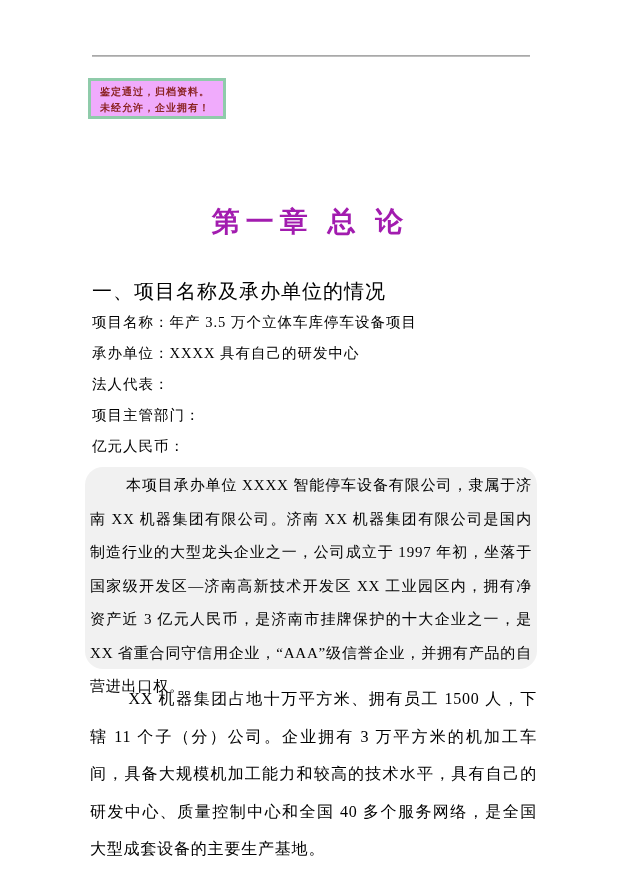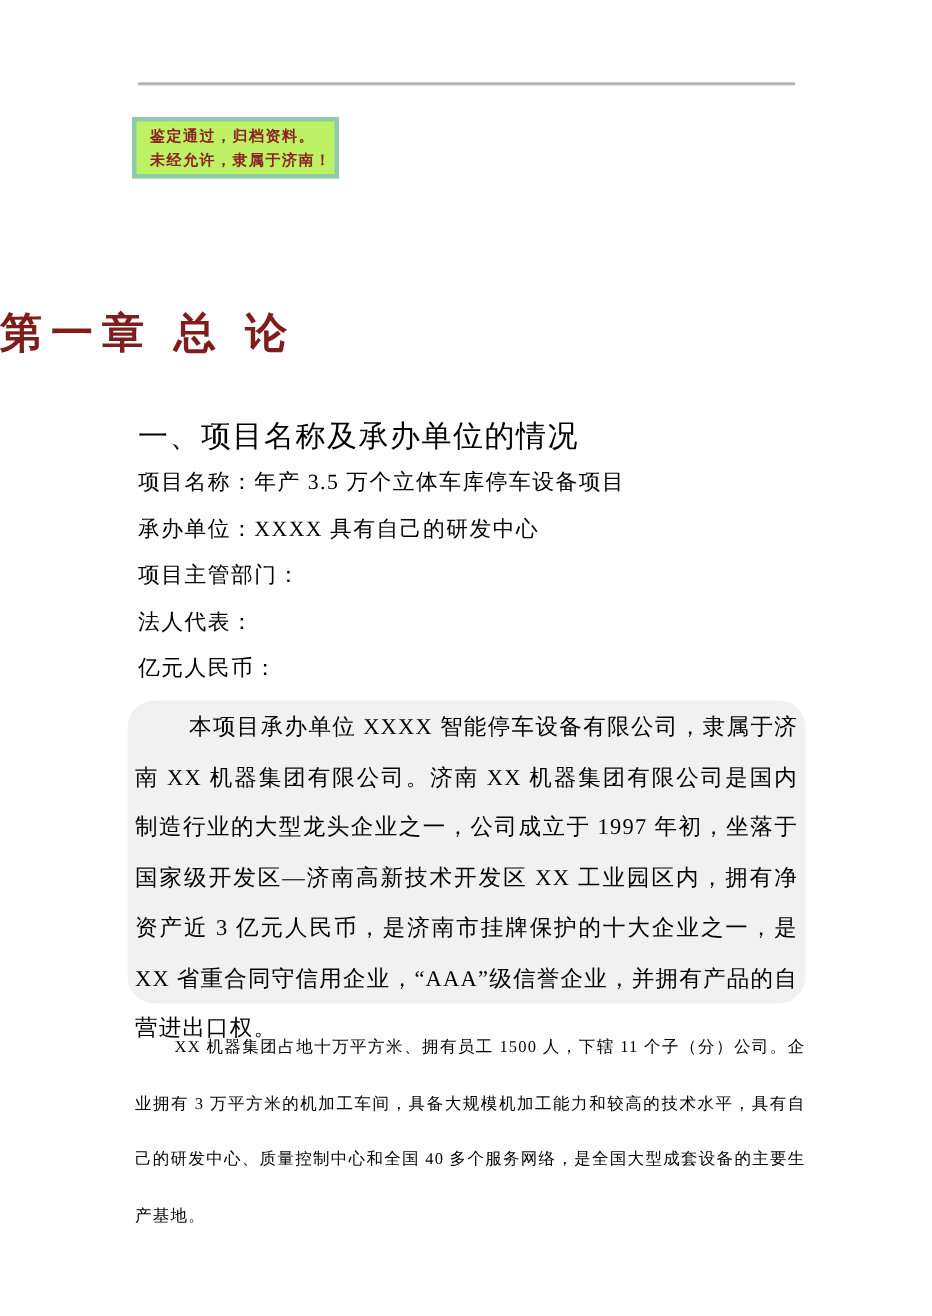--- a/index.html
+++ b/index.html
@@ -6,73 +6,73 @@
   html,body { width:621px; height:877px; background:#ffffff; overflow:hidden; }
   body { position:relative; font-family:"Liberation Serif","DejaVu Serif",serif; color:#000; }
 
   .top-rule {
     position:absolute; left:92px; top:55px; width:438px; height:2px;
     background:linear-gradient(#9e9e9e,#c9c9c9);
   }
 
   .stamp {
     position:absolute; left:88px; top:78px; width:138px; height:41px;
-    border:3px solid #8fcbaa; background:#bef264;
+    border:3px solid #8fcbaa; background:#f0abfc;
     padding:3px 4px 0 9px;
   }
   .stamp-line {
     font-family:"Liberation Sans","DejaVu Sans",sans-serif;
     font-size:10px; font-weight:bold; color:#8b2323;
     line-height:16px; white-space:nowrap; letter-spacing:1px;
   }
 
   .chapter-title {
     position:absolute; left:0; top:203px; width:100%;
-    text-align:left; font-family:"Liberation Sans","DejaVu Sans",sans-serif;
-    font-size:28px; font-weight:bold; letter-spacing:6px; color:#7f1d1d;
+    text-align:center; font-family:"Liberation Sans","DejaVu Sans",sans-serif;
+    font-size:28px; font-weight:bold; letter-spacing:6px; color:#a21caf;
   }
 
   .section { position:absolute; left:92px; top:276px; width:448px; }
   .section-heading {
     font-size:20px; line-height:31px; letter-spacing:1px; color:#000;
   }
   .field-line {
     font-size:14.5px; line-height:31px; letter-spacing:1px;
     white-space:nowrap; color:#000;
   }
 
   .overview-para {
     position:absolute; left:85px; top:467px; width:452px; height:202px;
     background:#f1f1f1; padding:2px 5px 0 5px;
     font-size:15px; line-height:33.5px; letter-spacing:0.8px;
     text-align:justify; text-indent:2.4em; color:#000;border-radius:18px;
   }
 
   .group-para {
     position:absolute; left:90px; top:680px; width:447px;
-    font-size:11px; line-height:37.5px; letter-spacing:0.8px;
+    font-size:16px; line-height:37.5px; letter-spacing:0.8px;
     text-align:justify; text-indent:2.4em; color:#000;
   }
 </style>
 </head>
 <body>
 
 <div class="top-rule"></div>
 
 <div class="stamp">
   <div class="stamp-line">鉴定通过，归档资料。</div>
-  <div class="stamp-line">未经允许，隶属于济南！</div>
+  <div class="stamp-line">未经允许，企业拥有！</div>
 </div>
 
 <div class="chapter-title">第一章 总  论</div>
 
 <div class="section">
   <div class="section-heading">一、项目名称及承办单位的情况</div>
   <div class="field-line">项目名称：年产 3.5 万个立体车库停车设备项目</div>
   <div class="field-line">承办单位：XXXX 具有自己的研发中心</div>
+  <div class="field-line">法人代表：</div>
   <div class="field-line">项目主管部门：</div>
-  <div class="field-line">法人代表：</div>
   <div class="field-line">亿元人民币：</div>
 </div>
 
 <div class="overview-para">本项目承办单位 XXXX 智能停车设备有限公司，隶属于济南 XX 机器集团有限公司。济南 XX 机器集团有限公司是国内制造行业的大型龙头企业之一，公司成立于 1997 年初，坐落于国家级开发区—济南高新技术开发区 XX 工业园区内，拥有净资产近 3 亿元人民币，是济南市挂牌保护的十大企业之一，是 XX 省重合同守信用企业，“AAA”级信誉企业，并拥有产品的自营进出口权。</div>
 
 <div class="group-para">XX 机器集团占地十万平方米、拥有员工 1500 人，下辖 11 个子（分）公司。企业拥有 3 万平方米的机加工车间，具备大规模机加工能力和较高的技术水平，具有自己的研发中心、质量控制中心和全国 40 多个服务网络，是全国大型成套设备的主要生产基地。</div>
 
 </body></html>

